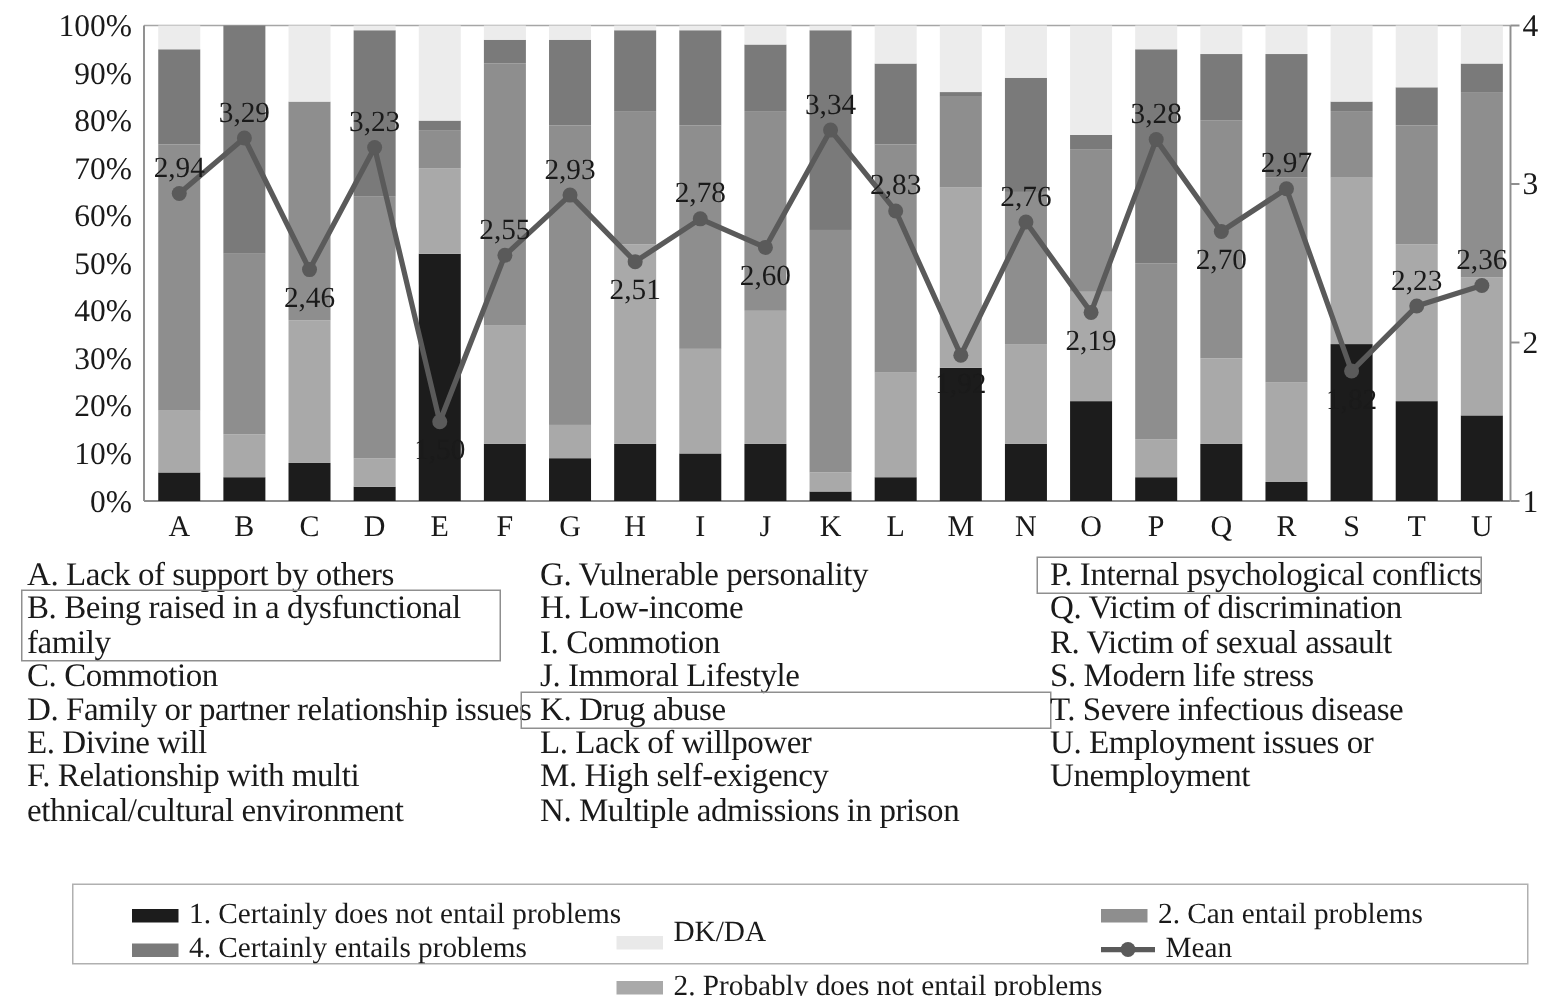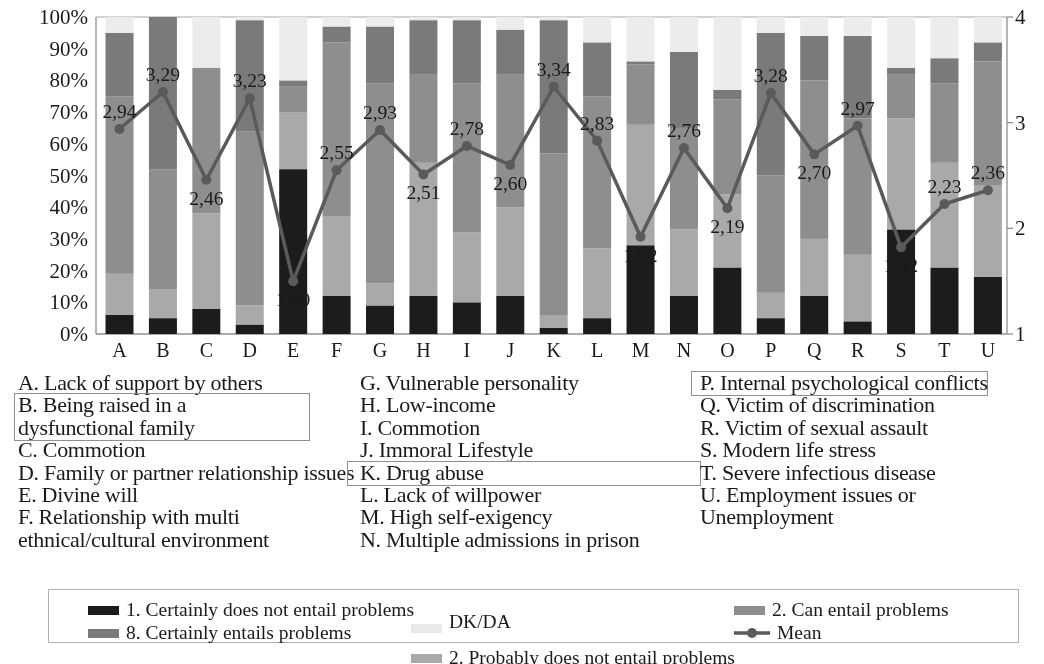--- a/index.html
+++ b/index.html
@@ -24,21 +24,21 @@
   .cat-col.c1{left:360px;width:320px;}
   .cat-col.c2{left:700px;width:336px;}
   .cat-item{display:block;}
   .boxed{
     display:inline-block;
     border:1px solid #8f8f8f;
     box-sizing:border-box;
     padding:0 4px 1px 3px;
     margin:-1px 0 -2px -4px;
   }
-  .c0 .boxed{width:296px;}
+  .c0 .boxed{width:320px;}
   .c1 .boxed{width:354px;margin-left:-13px;padding-left:12px;white-space:nowrap;}
   .c2 .boxed{width:297px;margin-left:-9px;padding-left:8px;white-space:nowrap;}
 
   .legend-box{
     position:absolute;left:48px;top:589px;width:971px;height:54px;
     border:1px solid #b0b0b0;box-sizing:border-box;background:#fff;
   }
   .legend-item{
     position:absolute;display:flex;align-items:center;gap:7px;
     font-size:19.5px;white-space:nowrap;height:22px;
@@ -281,21 +281,21 @@
       <div class="legend-item" style="left: 362px; top: 9px; margin-top: 48px;">
         <span class="legend-swatch" style="background: rgb(169, 169, 169);"></span>
         <span>2. Probably does not entail problems</span>
       </div>
       <div class="legend-item" style="left: 685px; top: 9px;">
         <span class="legend-swatch" style="background: rgb(142, 142, 142);"></span>
         <span>2. Can entail problems</span>
       </div>
       <div class="legend-item" style="left: 39px; top: 32px;">
         <span class="legend-swatch" style="background: rgb(122, 122, 122);"></span>
-        <span>8. Certainly entails problems</span>
+        <span>4. Certainly entails problems</span>
       </div>
       <div class="legend-item" style="left: 362px; top: 21px; align-items: flex-end;">
         <span class="legend-swatch" style="background: rgb(233, 233, 233);"></span>
         <span>DK/DA</span>
       </div>
       <div class="legend-item" style="left: 685px; top: 32px;">
         <svg width="36" height="12">
           <line x1="0" y1="6" x2="36" y2="6" stroke="#5a5a5a" stroke-width="3.5"></line>
           <circle cx="18" cy="6" r="5" fill="#5a5a5a"></circle>
         </svg>

